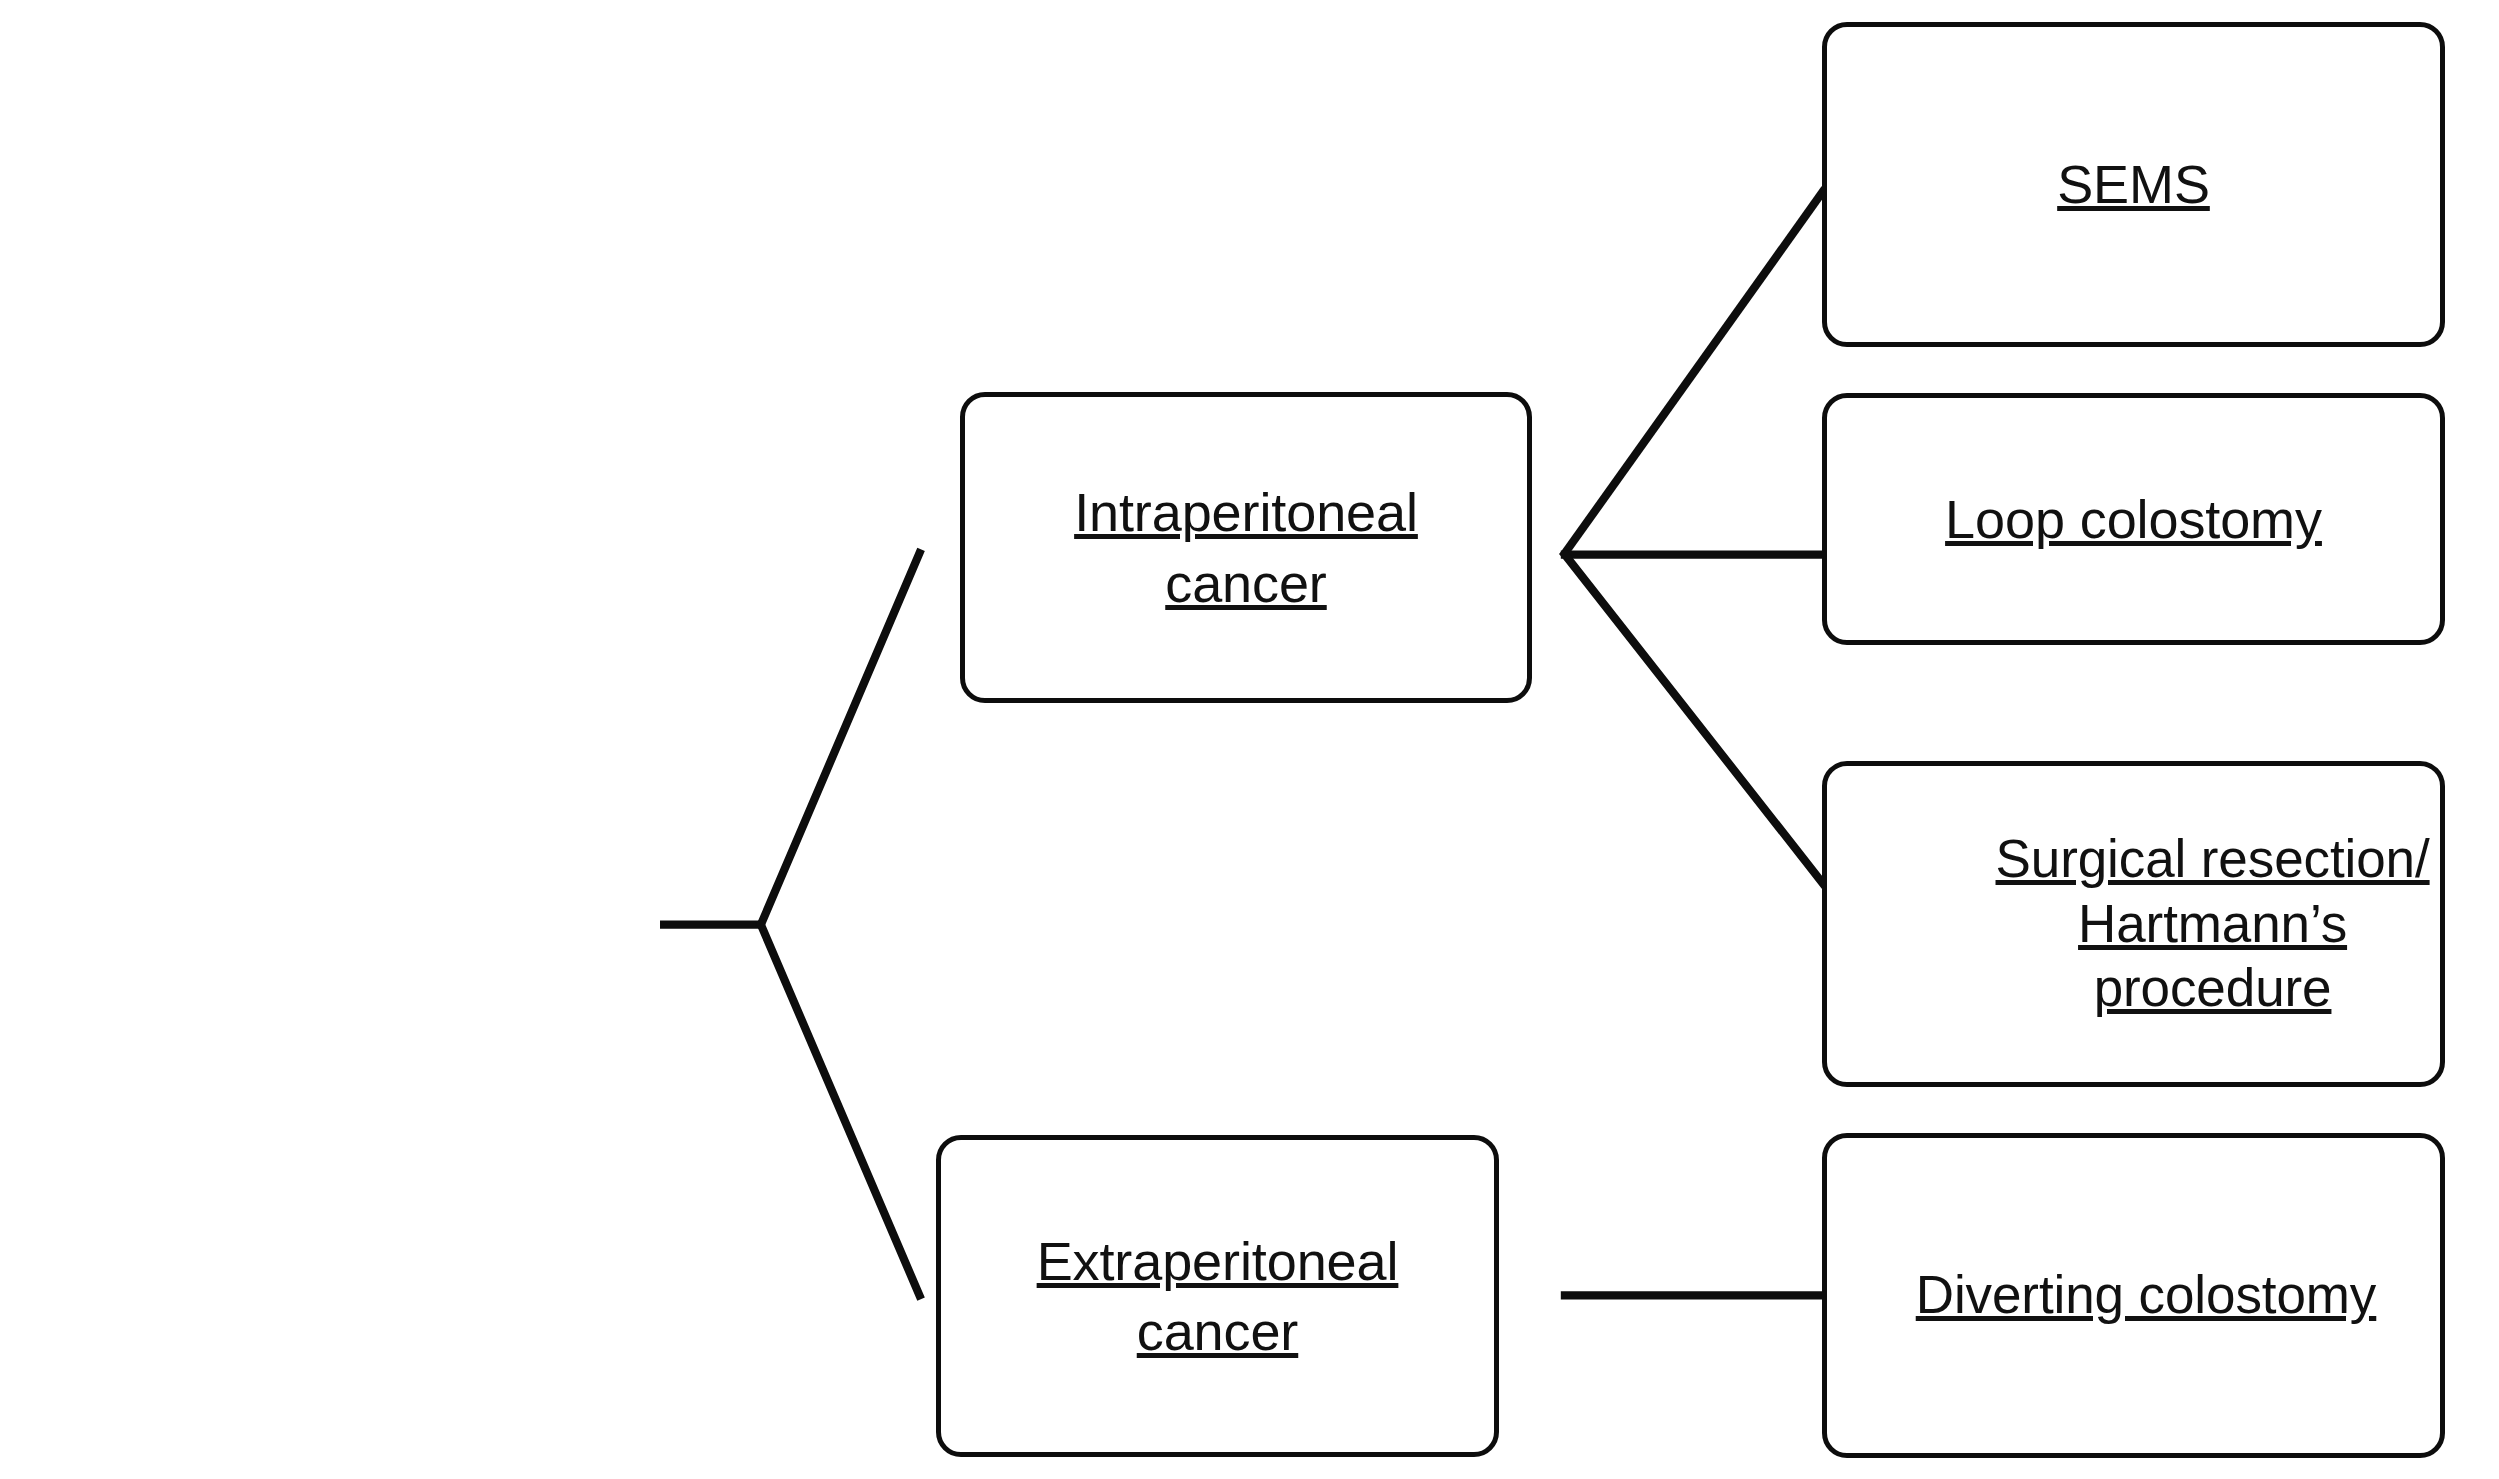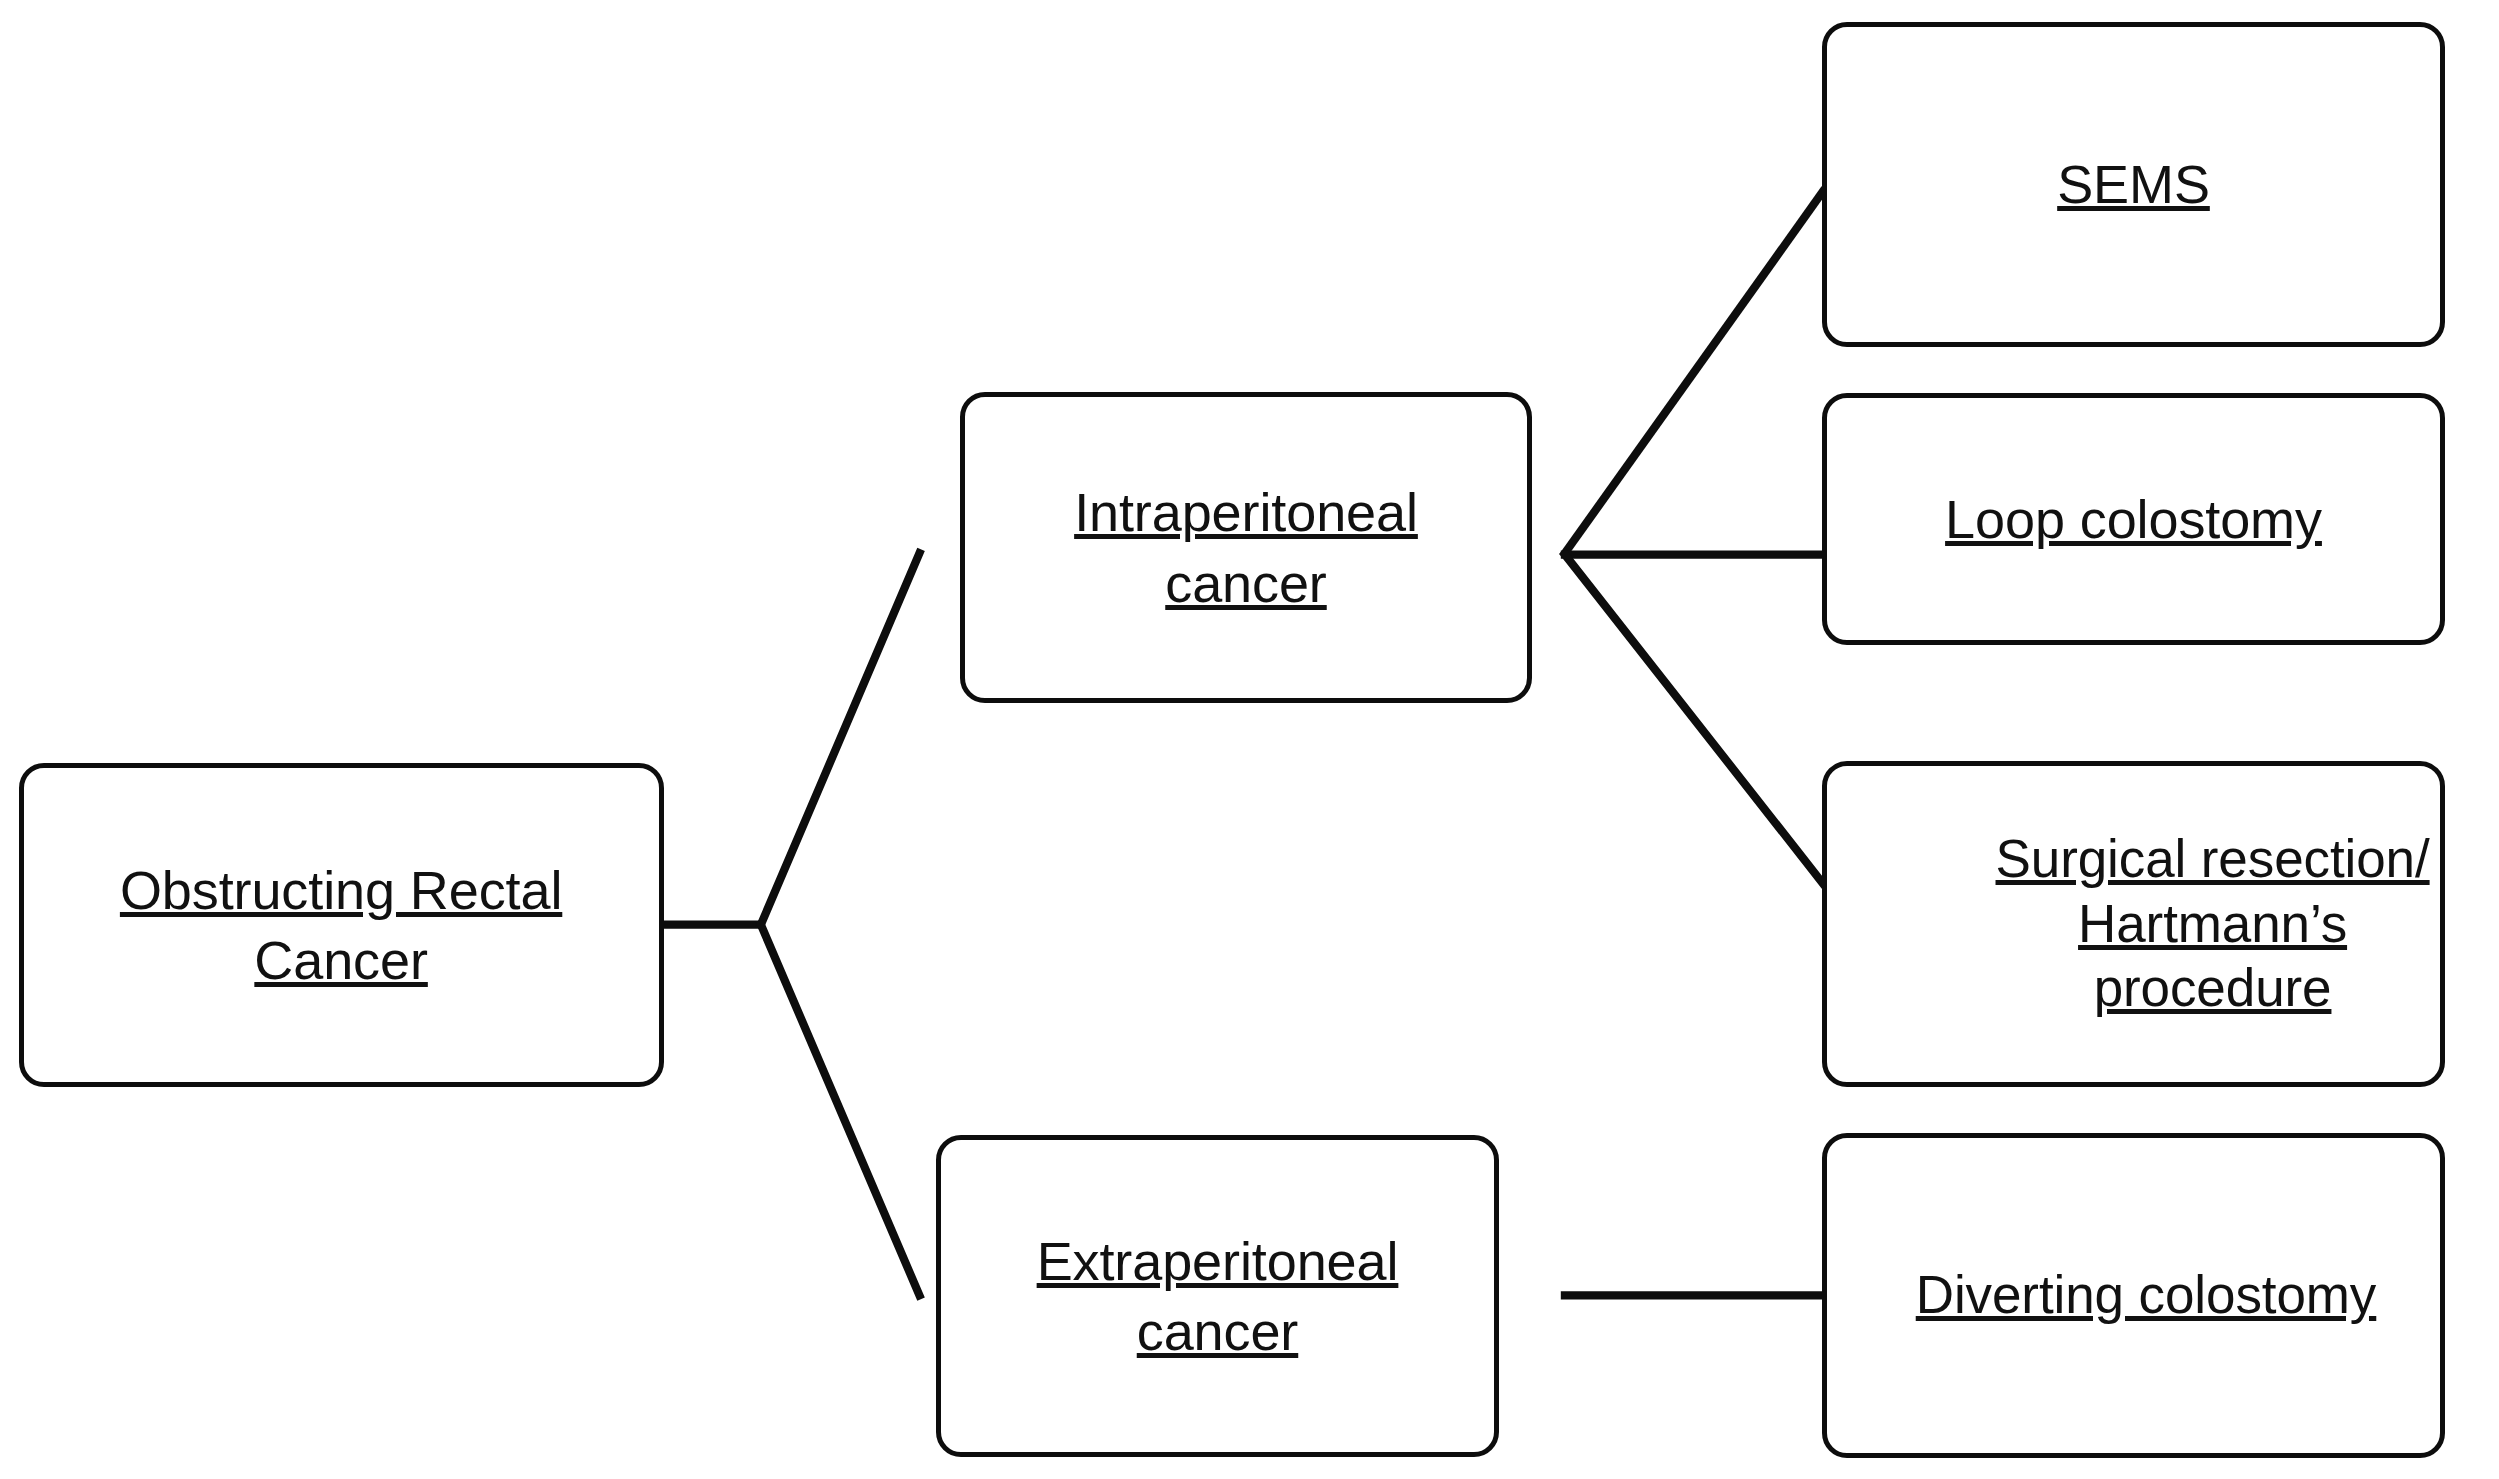--- a/index.html
+++ b/index.html
@@ -78,24 +78,20 @@
       <path d="M 2102 743 L 2448 258"></path>
 
       <path d="M 2102 745 L 2448 745"></path>
 
       <path d="M 2102 745 L 2448 1186"></path>
 
       <path d="M 2102 1740 L 2448 1740"></path>
     </g>
   </svg>
 
-  <div class="node" id="node-root">
-    <span class="node-label">Obstructing Rectal
-Cancer</span>
-  </div>
 
   <div class="node" id="node-intra">
     <span class="node-label">Intraperitoneal
 cancer</span>
   </div>
 
   <div class="node" id="node-extra">
     <span class="node-label">Extraperitoneal
 cancer</span>
   </div>

